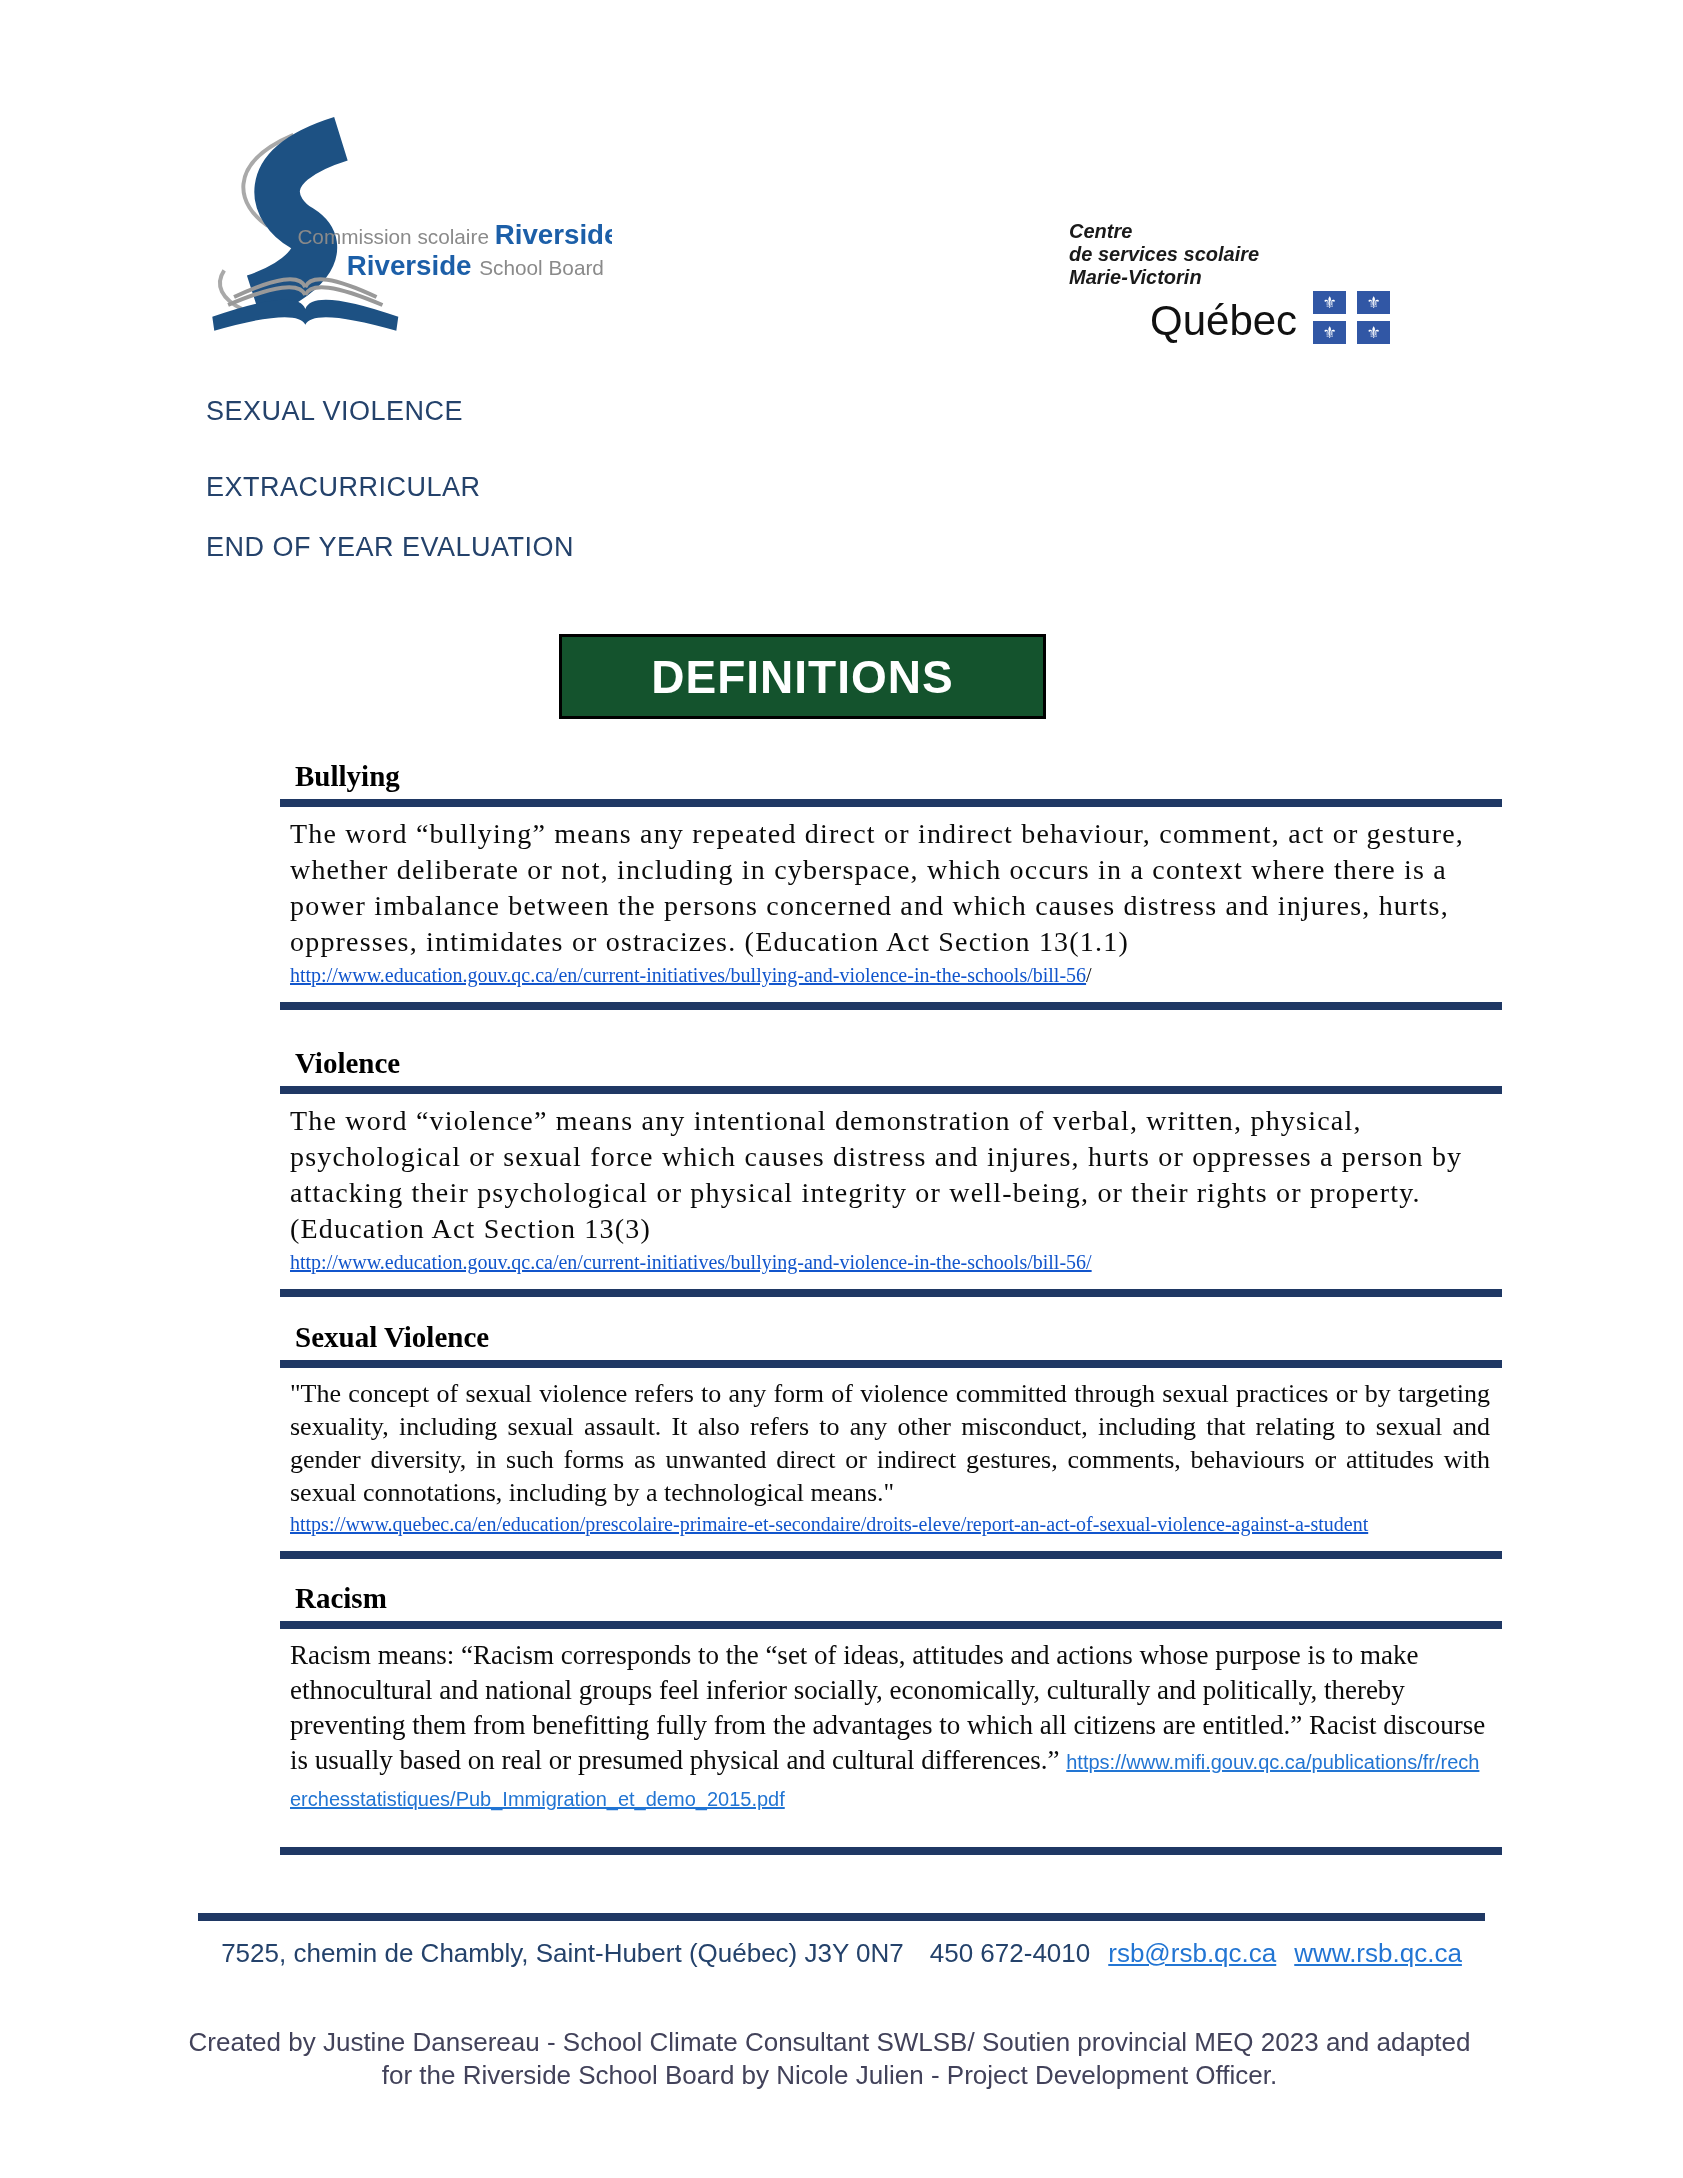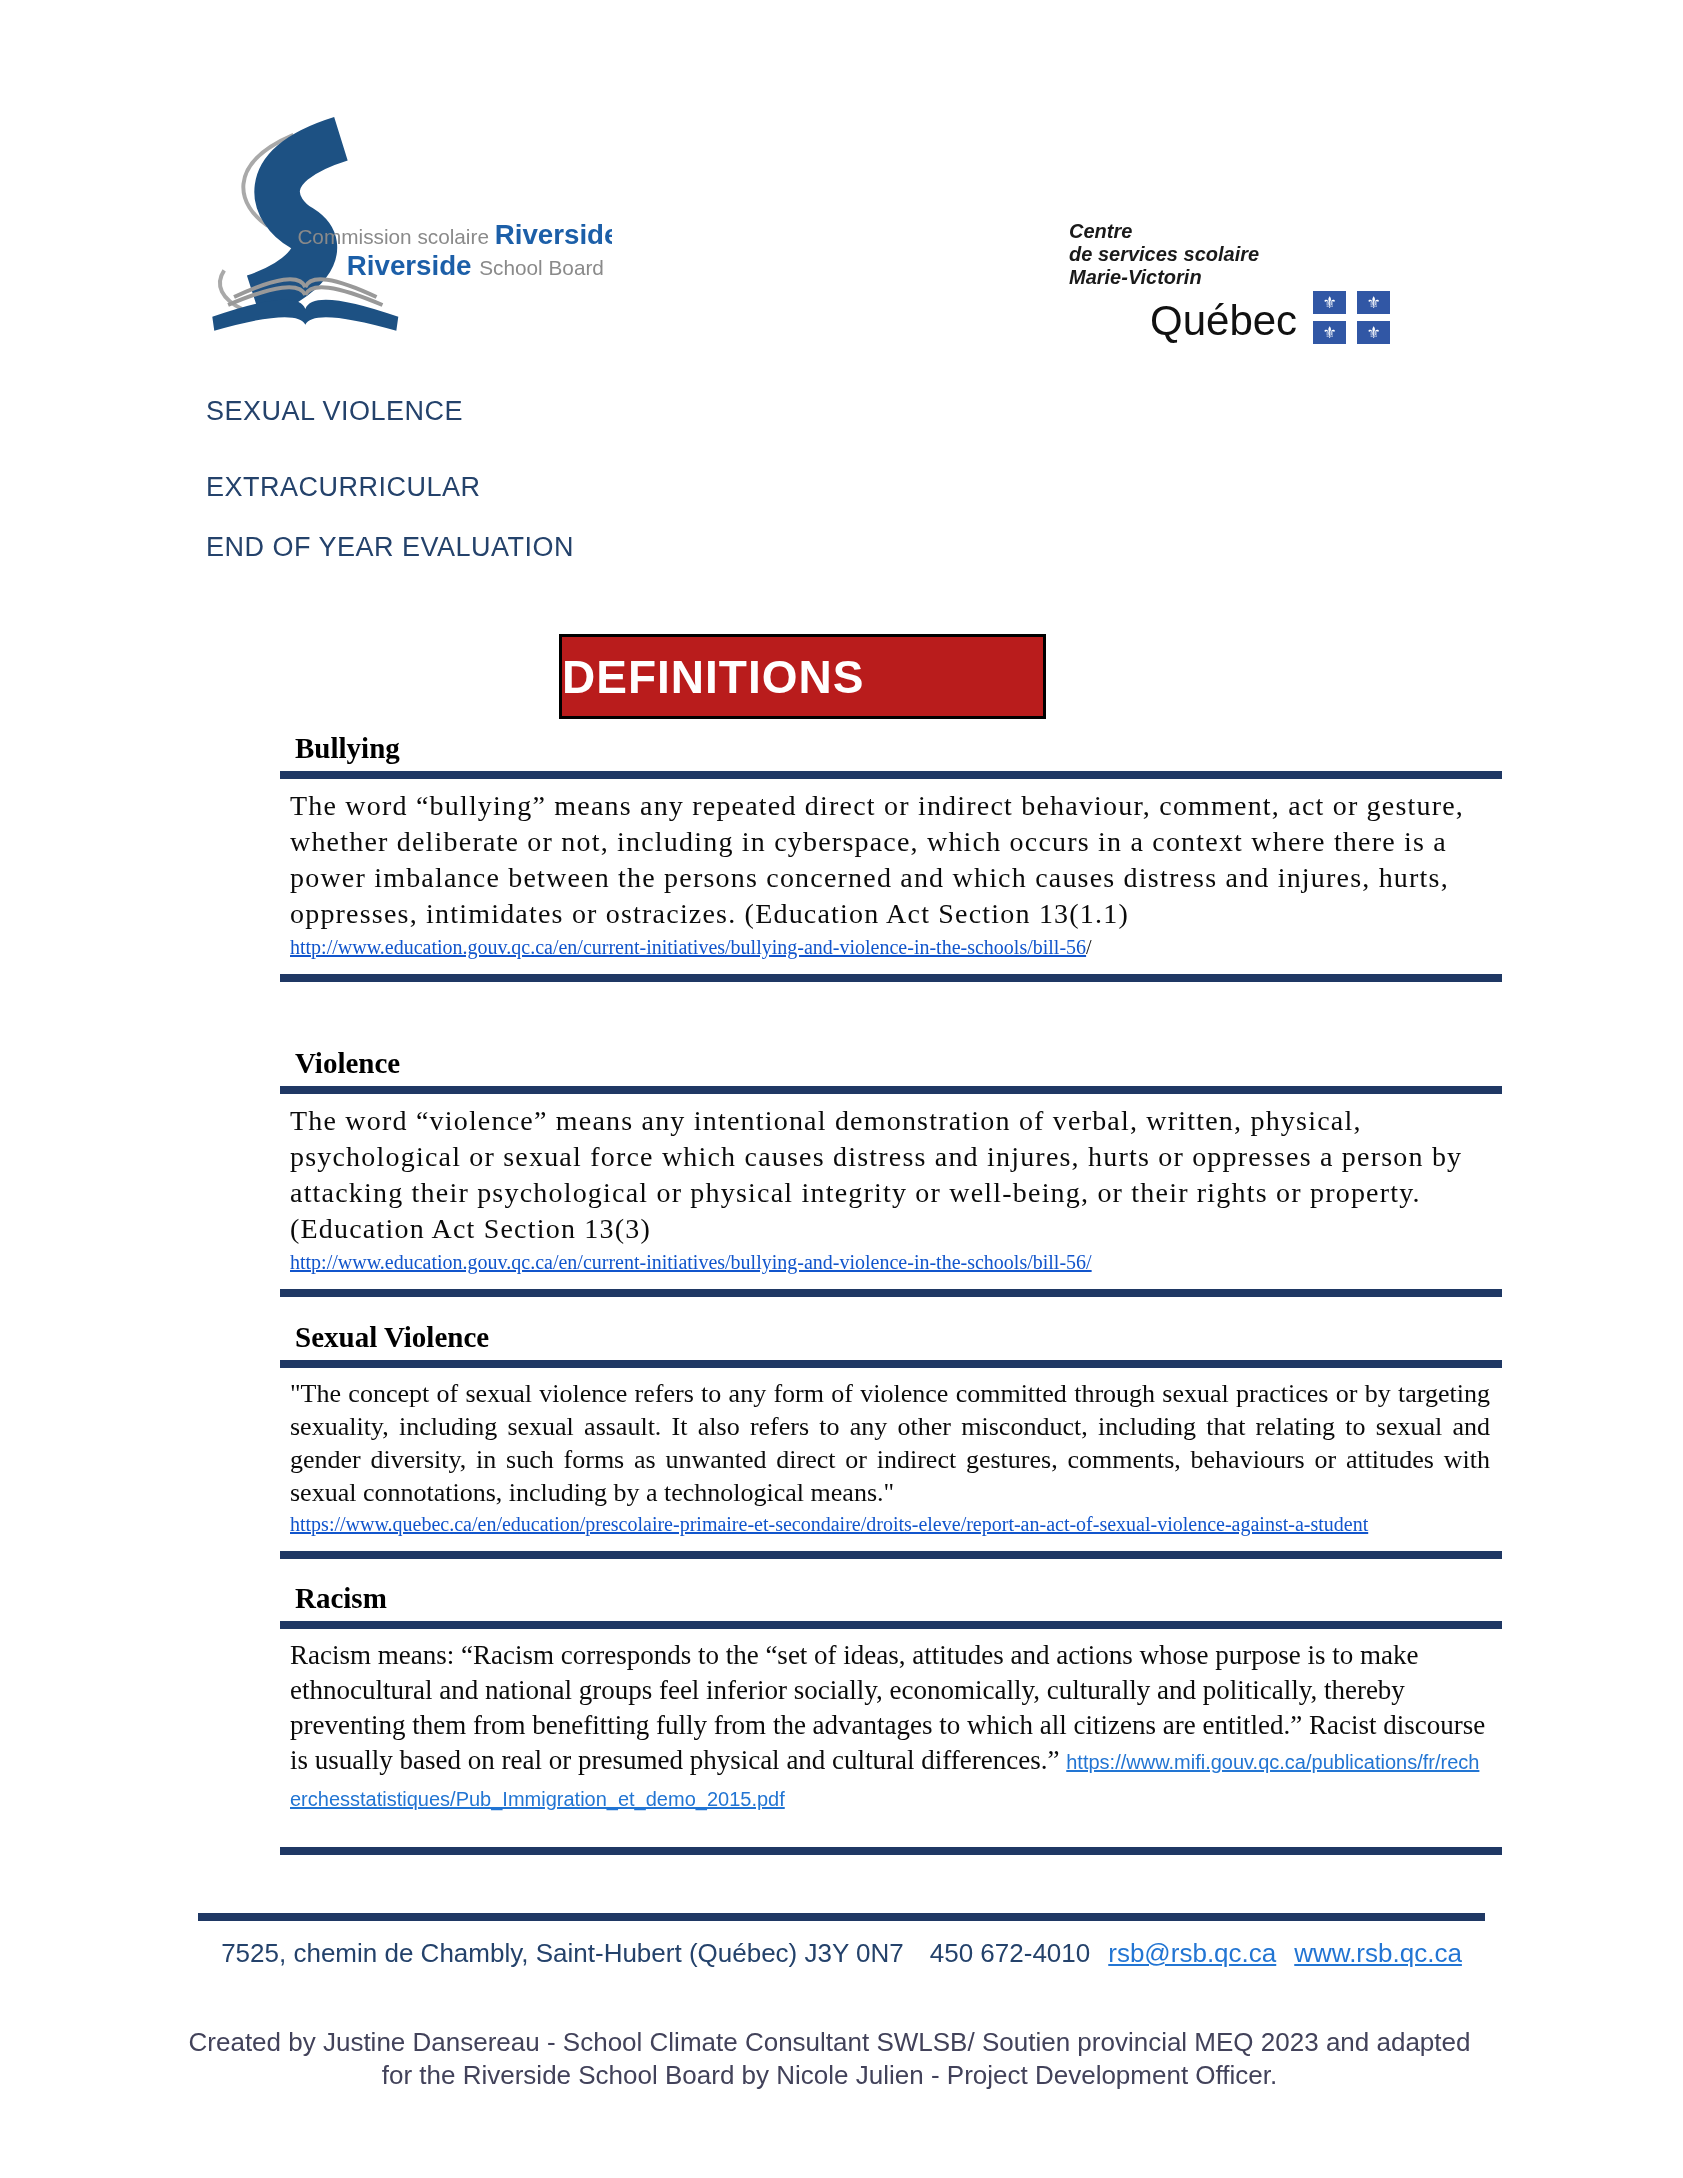--- a/index.html
+++ b/index.html
@@ -41,31 +41,31 @@
     font-family: "Liberation Sans", sans-serif;
     font-size: 27px; color: #24426B; letter-spacing: 0.5px;
   }
   .doc-title.t1 { top: 396px; }
   .doc-title.t2 { top: 472px; }
   .doc-title.t3 { top: 532px; }
 
   
   .banner {
     position: absolute; left: 559px; top: 634px; width: 481px; height: 79px;
-    background: #b91c1c; border: 3px solid #000000;
-    display: flex; align-items: center; 
+    background: #14532d; border: 3px solid #000000;
+    display: flex; align-items: center; justify-content: center;
   }
   .banner-label {
     font-family: "Liberation Sans", sans-serif;
     font-weight: bold; font-size: 46px; color: #ffffff; letter-spacing: 1px;
   }
 
   
   .section { position: absolute; left: 280px; width: 1222px; }
-  .sec-bullying { top: 732px; }
+  .sec-bullying { top: 760px; }
   .sec-violence  { top: 1047px; }
   .sec-sexual    { top: 1321px; }
   .sec-racism    { top: 1582px; }
 
   .sec-heading {
     font-family: "Liberation Serif", serif;
     font-weight: bold; font-size: 29px; color: #000;
     padding-left: 15px; margin: 0 0 7px 0; line-height: 32px;
   }
   .sec-rule { height: 8px; background: #1F3864; }

